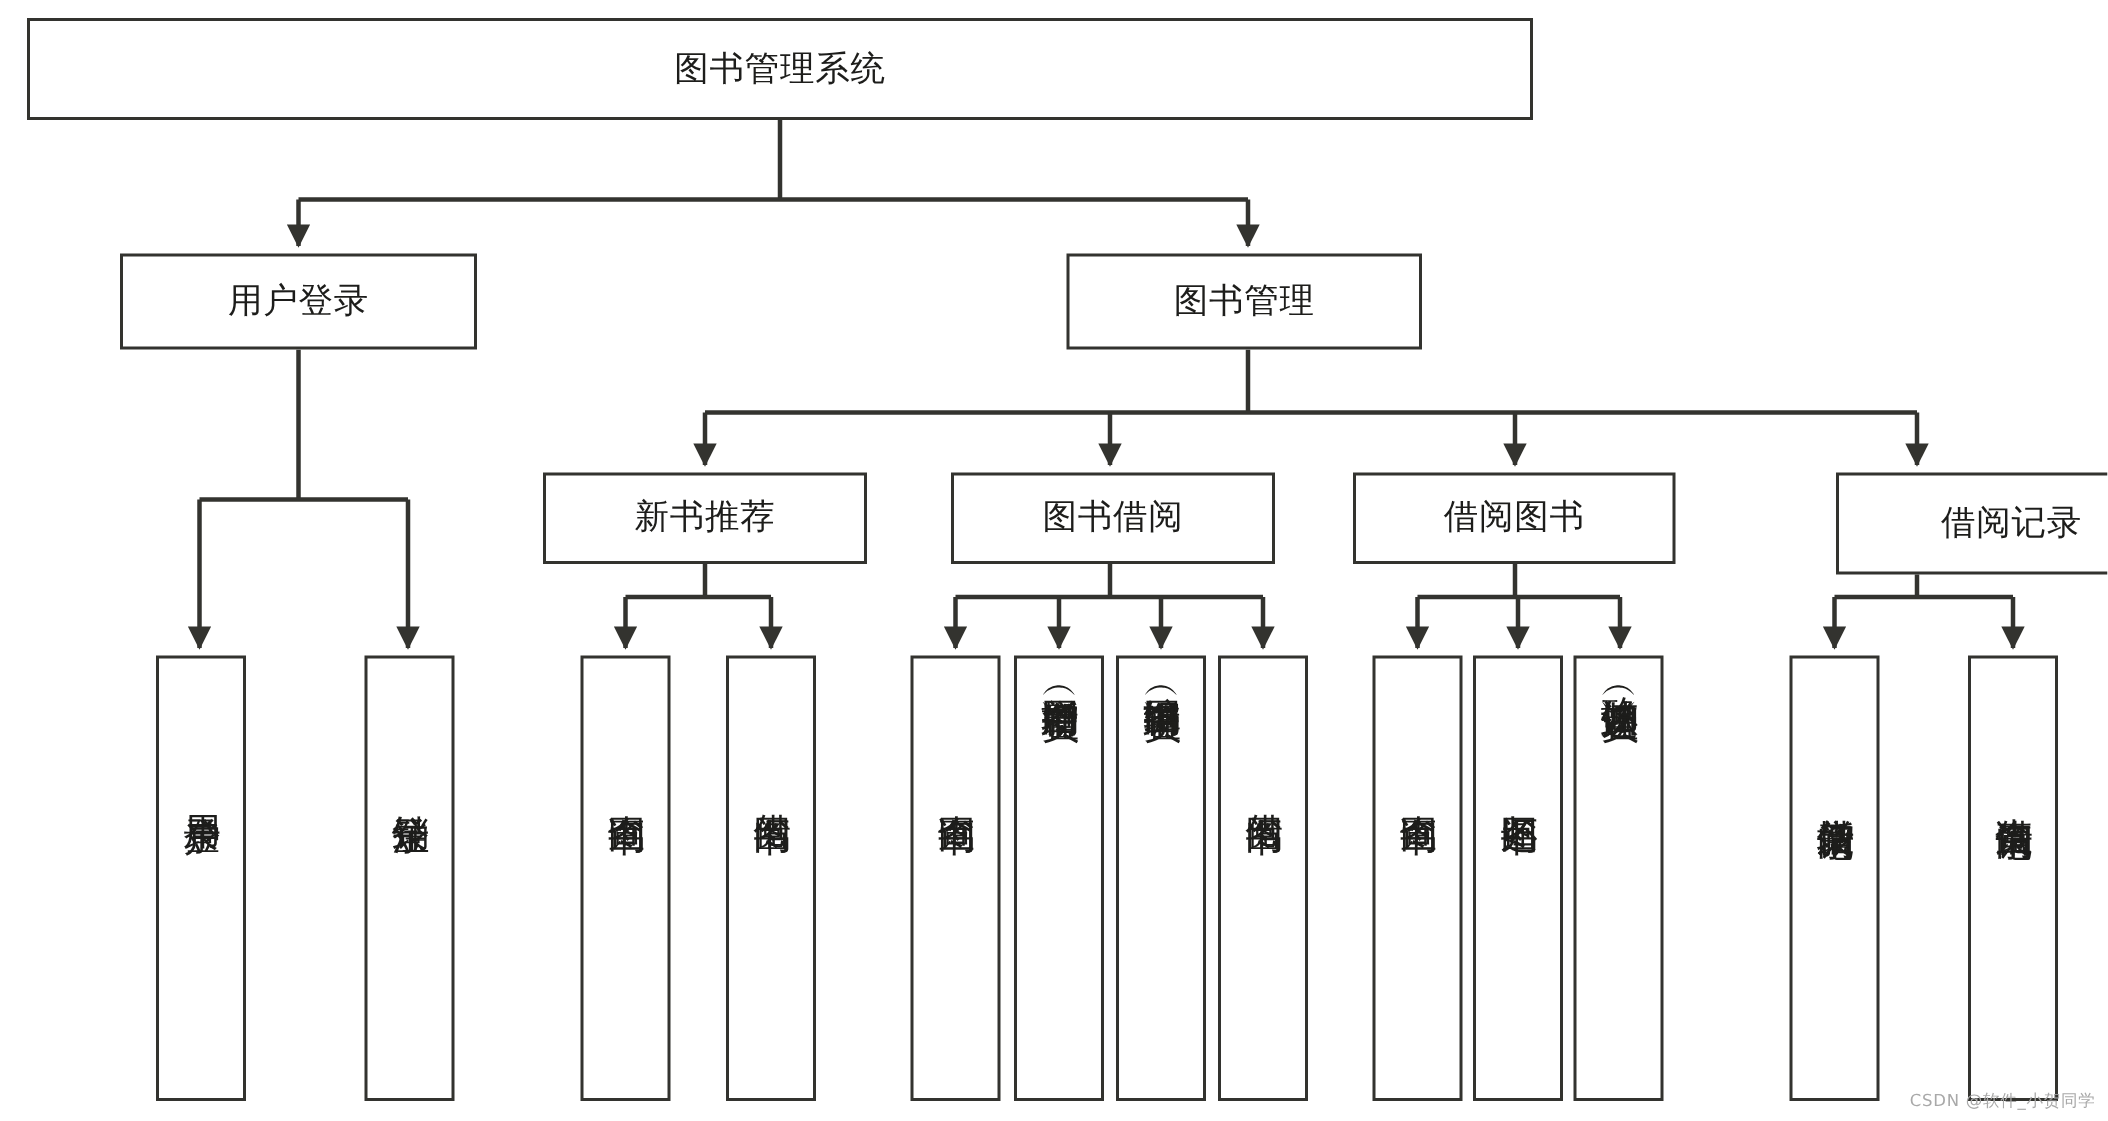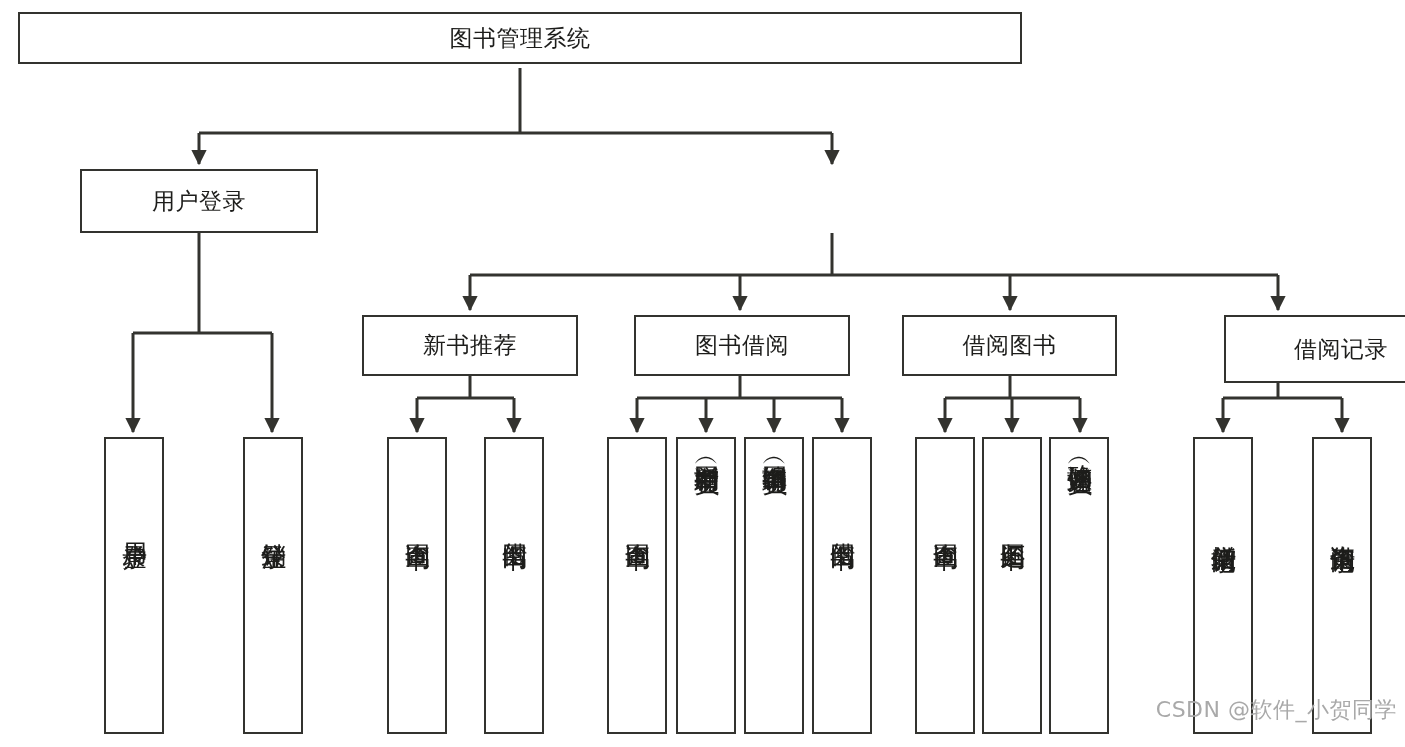--- a/index.html
+++ b/index.html
@@ -57,22 +57,22 @@
   }
   .node.vert.mid .label {
     margin-top: 78px;
   }
   .node.vert.mid2 .label {
     margin-top: 80px;
   }
   .watermark {
     position: absolute;
     right: 8px;
-    bottom: 22px;
-    font-size: 22px;
+    bottom: 6px;
+    font-size: 11px;
     color: #a9a9a9;
     letter-spacing: 0.5px;
     white-space: nowrap;
   }
 </style>
 </head>
 <body>
 
 <div id="canvas">
 
@@ -120,27 +120,30 @@
       <path d="M 1012 398 L 1012 432" marker-end="url(#arrow)"></path>
       <path d="M 1080 398 L 1080 432" marker-end="url(#arrow)"></path>
 
       <path d="M 1278 376 L 1278 398"></path>
       <path d="M 1223 398 L 1342 398"></path>
       <path d="M 1223 398 L 1223 432" marker-end="url(#arrow)"></path>
       <path d="M 1342 398 L 1342 432" marker-end="url(#arrow)"></path>
     </g>
   </svg>
 
-  <div class="node horiz" style="left:18px; top:12px; width:1004px; height:52px;">
+  <div class="node horiz" style="left:18px; top:12px; width:1004px; height:68px;">
     <span class="label">图书管理系统</span>
   </div>
 
   <div class="node horiz" style="left:80px; top:169px; width:238px; height:64px;">
     <span class="label">用户登录</span>
   </div>
+  <div class="node horiz" style="left:711px; top:169px; width:237px; height:64px;">
+    <span class="label">图书管理</span>
+  </div>
 
   <div class="node horiz" style="left:362px; top:315px; width:216px; height:61px;justify-content:center;">
     <span class="label">新书推荐</span>
   </div>
   <div class="node horiz" style="left:634px; top:315px; width:216px; height:61px;">
     <span class="label">图书借阅</span>
   </div>
   <div class="node horiz" style="left:902px; top:315px; width:215px; height:61px;">
     <span class="label">借阅图书</span>
   </div>

